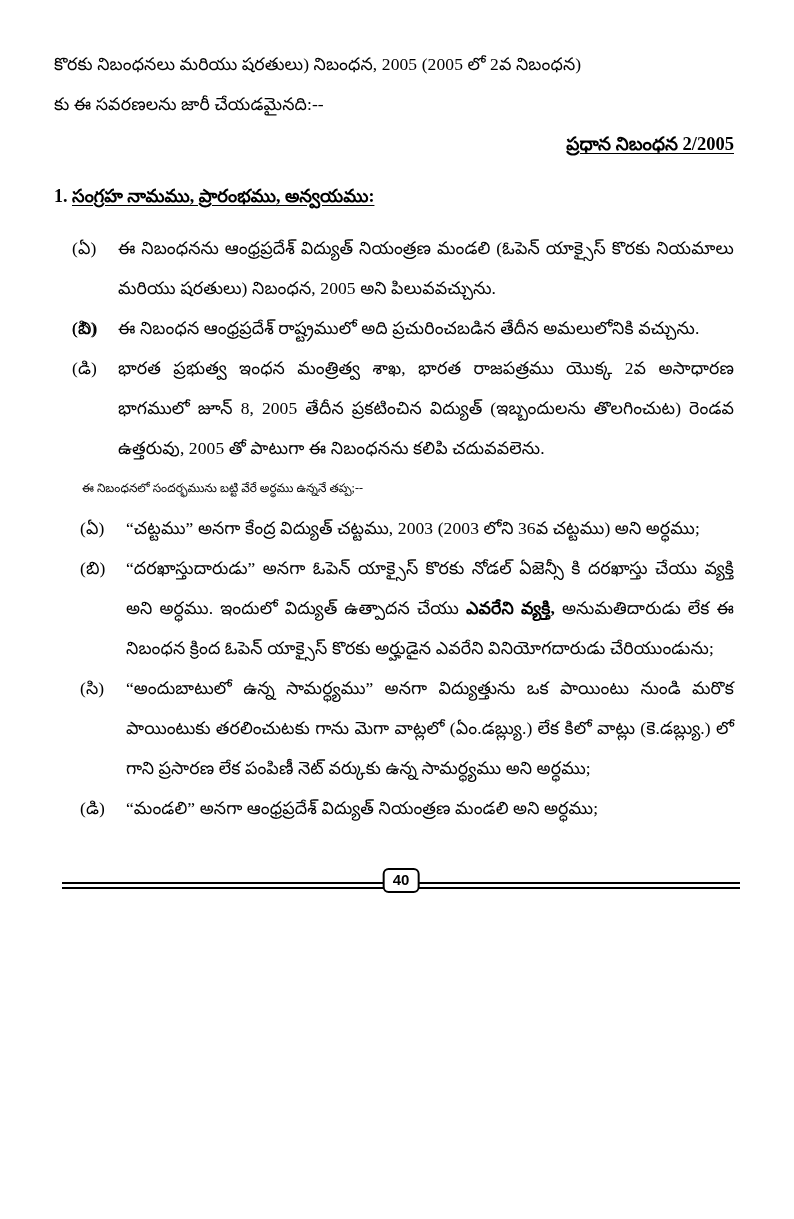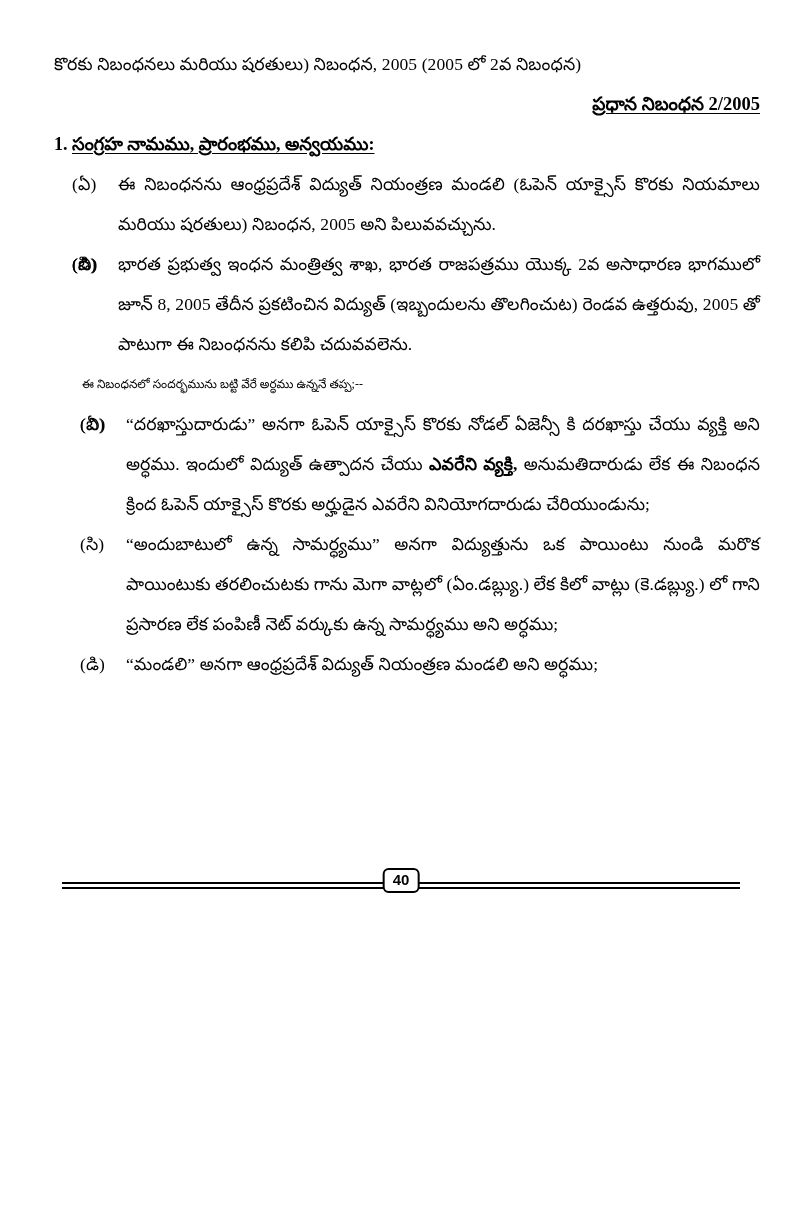--- a/index.html
+++ b/index.html
@@ -13,21 +13,21 @@
     font-family: "Liberation Serif", "DejaVu Serif", serif;
     color: #000000;
     position: relative;
     overflow: hidden;
   }
   .page {
     position: relative;
     width: 794px;
     height: 936px;
     box-sizing: border-box;
-    padding: 44px 34px 0 54px;
+    padding: 44px 60px 0 54px;
   }
 
   
   .para {
     font-size: 17.5px;
     line-height: 40px;
     text-align: justify;
     text-justify: inter-word;
     margin: 0;
     letter-spacing: 0.1px;
@@ -50,21 +50,21 @@
     font-size: 17px;
     font-weight: bold;
     line-height: 40px;
   }
 
   
   .section-head {
     font-size: 18px;
     font-weight: bold;
     line-height: 40px;
-    margin: 0;
+    margin: 12px;
     padding-left: 0;
   }
   .section-head .num { text-decoration: none; }
   .section-head .ttl {
     text-decoration: underline;
     text-underline-offset: 3px;
   }
   .sec1-head { margin-left: 0px; }
   .sec2-head { margin-left: 14px; }
 
@@ -135,51 +135,54 @@
     line-height: 18px;
     z-index: 2;
   }
 </style>
 </head>
 <body>
 
 <div class="page">
 
   <p class="para nojust">కొరకు నిబంధనలు మరియు షరతులు) నిబంధన, 2005 (2005 లో 2వ నిబంధన)</p>
+  <p class="para nojust">కు ఈ సవరణలను జారీ చేయడమైనది:--</p>
 
   <p class="center hd-main">ప్రధాన నిబంధన 2/2005</p>
 
   <p class="section-head sec1-head">
     <span class="num">1.</span>
     <span class="ttl">సంగ్రహ నామము, ప్రారంభము, అన్వయము:</span>
   </p>
 
   <div class="item lvl1">
     <span class="marker">(ఏ)</span>
     <span>ఈ నిబంధనను ఆంధ్రప్రదేశ్ విద్యుత్ నియంత్రణ మండలి (ఓపెన్ యాక్సైస్ కొరకు నియమాలు మరియు షరతులు)  నిబంధన, 2005 అని పిలువవచ్చును.</span>
   </div>
 
   <div class="item lvl1">
     <span class="marker">(బి)</span>
   </div>
 
   <div class="item lvl1">
     <span class="marker">(సి)</span>
+    <span>ఈ నిబంధన ఆంధ్రప్రదేశ్ రాష్ట్రములో అది ప్రచురించబడిన తేదీన అమలులోనికి వచ్చును.</span>
   </div>
 
   <div class="item lvl1">
     <span class="marker">(డి)</span>
     <span>భారత ప్రభుత్వ ఇంధన మంత్రిత్వ శాఖ, భారత రాజపత్రము యొక్క 2వ అసాధారణ భాగములో జూన్ 8, 2005 తేదీన ప్రకటించిన విద్యుత్ (ఇబ్బందులను తొలగించుట) రెండవ ఉత్తరువు, 2005 తో పాటుగా ఈ నిబంధనను కలిపి చదువవలెను.</span>
   </div>
 
 
   <p class="lead-in">ఈ నిబంధనలో సందర్భమును బట్టి వేరే అర్ధము ఉన్ననే తప్ప;--</p>
 
   <div class="item lvl2">
     <span class="marker">(ఏ)</span>
+    <span>“చట్టము” అనగా కేంద్ర విద్యుత్ చట్టము, 2003 (2003 లోని 36వ చట్టము) అని అర్ధము;</span>
   </div>
 
   <div class="item lvl2">
     <span class="marker">(బి)</span>
     <span>“దరఖాస్తుదారుడు” అనగా ఓపెన్ యాక్సైస్ కొరకు నోడల్ ఏజెన్సీ కి దరఖాస్తు చేయు వ్యక్తి అని అర్ధము.  ఇందులో విద్యుత్ ఉత్పాదన చేయు </span><span class="bold">ఎవరేని వ్యక్తి,</span><span> అనుమతిదారుడు  లేక ఈ  నిబంధన  క్రింద  ఓపెన్ యాక్సైస్  కొరకు అర్హుడైన ఎవరేని వినియోగదారుడు చేరియుండును;</span>
   </div>
 
   <div class="item lvl2">
     <span class="marker">(సి)</span>
     <span>“అందుబాటులో ఉన్న సామర్ధ్యము” అనగా విద్యుత్తును ఒక పాయింటు నుండి మరొక పాయింటుకు తరలించుటకు గాను మెగా వాట్లలో (ఏం.డబ్ల్యు.) లేక కిలో వాట్లు (కె.డబ్ల్యు.) లో గాని ప్రసారణ లేక పంపిణీ నెట్ వర్కుకు ఉన్న సామర్ధ్యము అని అర్ధము;</span>

